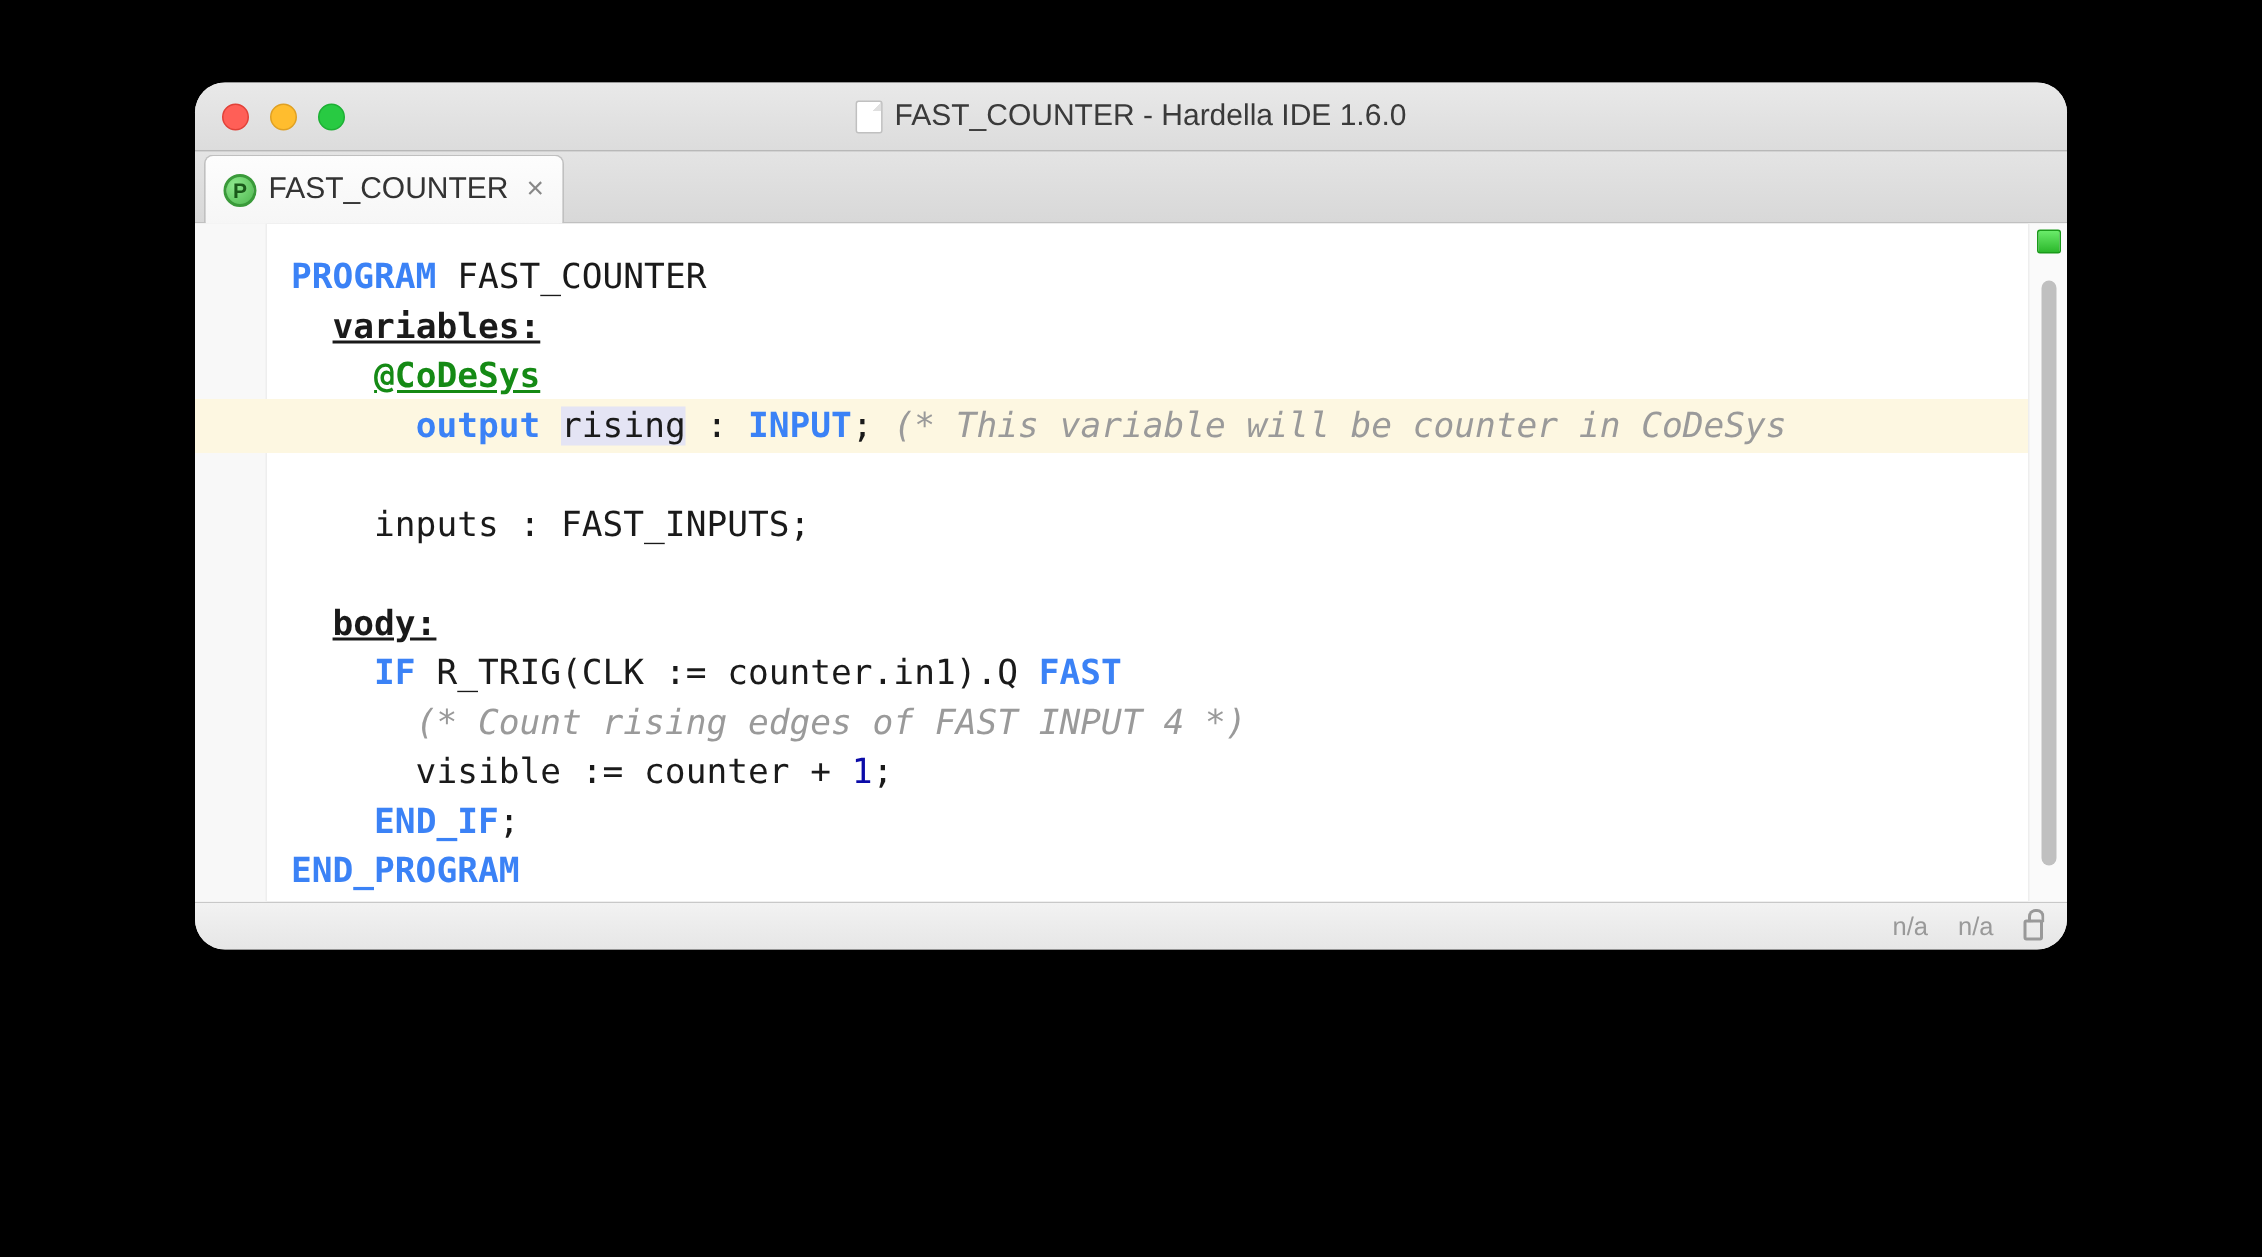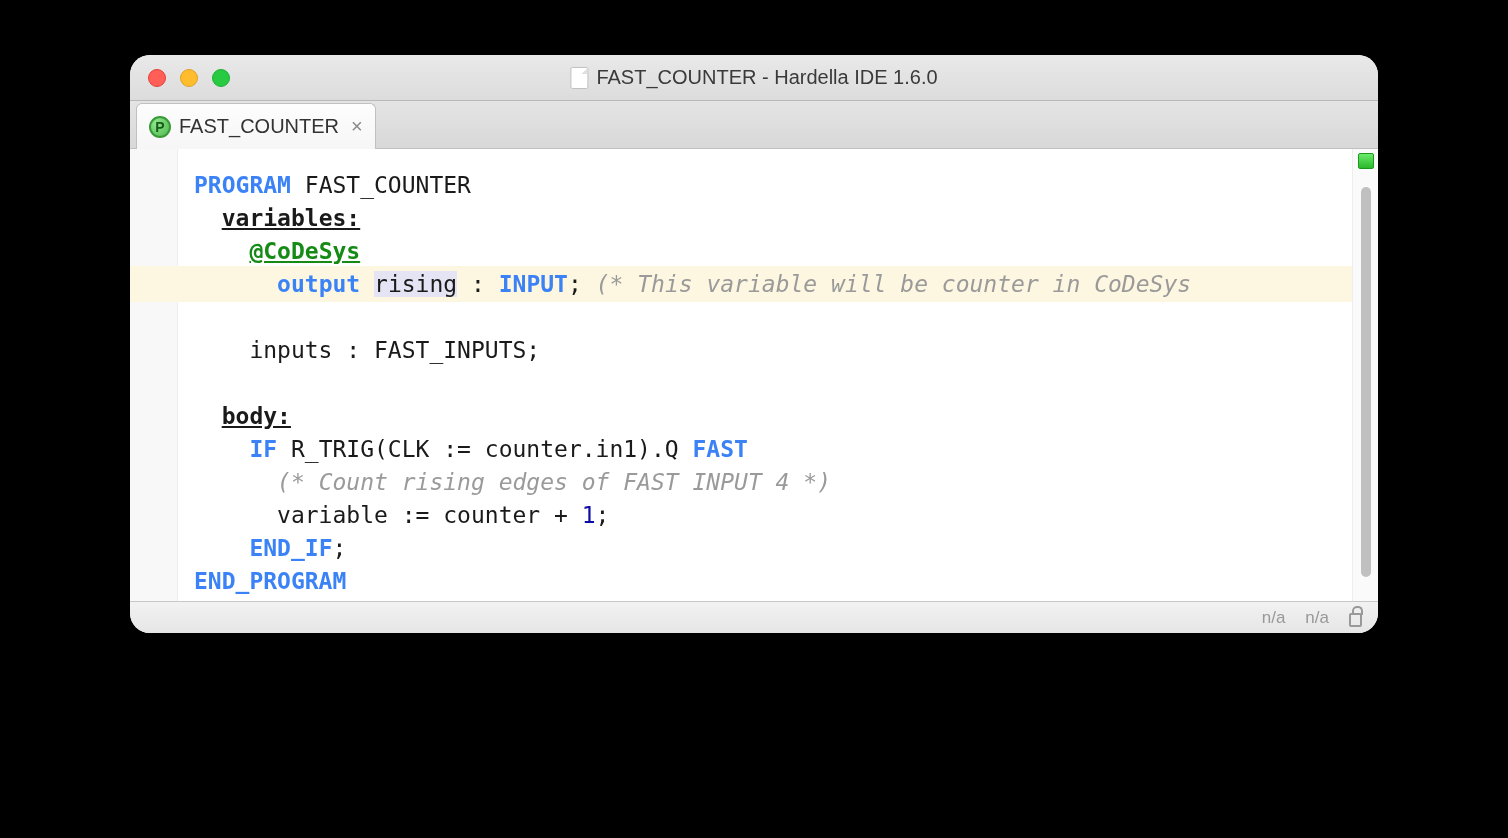--- a/index.html
+++ b/index.html
@@ -287,21 +287,21 @@
       <div class="code-content"><span class="kw">PROGRAM</span><span> FAST_COUNTER</span>
   <span class="bold">variables:</span>
     <span class="annotation">@CoDeSys</span>
       <span class="kw">output</span> <span class="varname-highlight">rising</span><span> : </span><span class="kw">INPUT</span><span>;</span><span class="comment"> (* This variable will be counter in CoDeSys</span>
 
 <span>    inputs : FAST_INPUTS;</span>
 
   <span class="bold">body:</span>
     <span class="kw">IF</span><span> R_TRIG(CLK := counter.in1).Q </span><span class="kw">FAST</span>
       <span class="comment">(* Count rising edges of FAST INPUT 4 *)</span>
-<span>      variable := counter + </span><span class="number">1</span><span>;</span>
+<span>      visible := counter + </span><span class="number">1</span><span>;</span>
     <span class="kw">END_IF</span><span>;</span>
 <span class="kw">END_PROGRAM</span></div>
     </div>
     <div class="scrollbar-track">
       <div class="status-indicator"></div>
       <div class="scrollbar-thumb"></div>
     </div>
   </div>
 
   <div class="statusbar">

